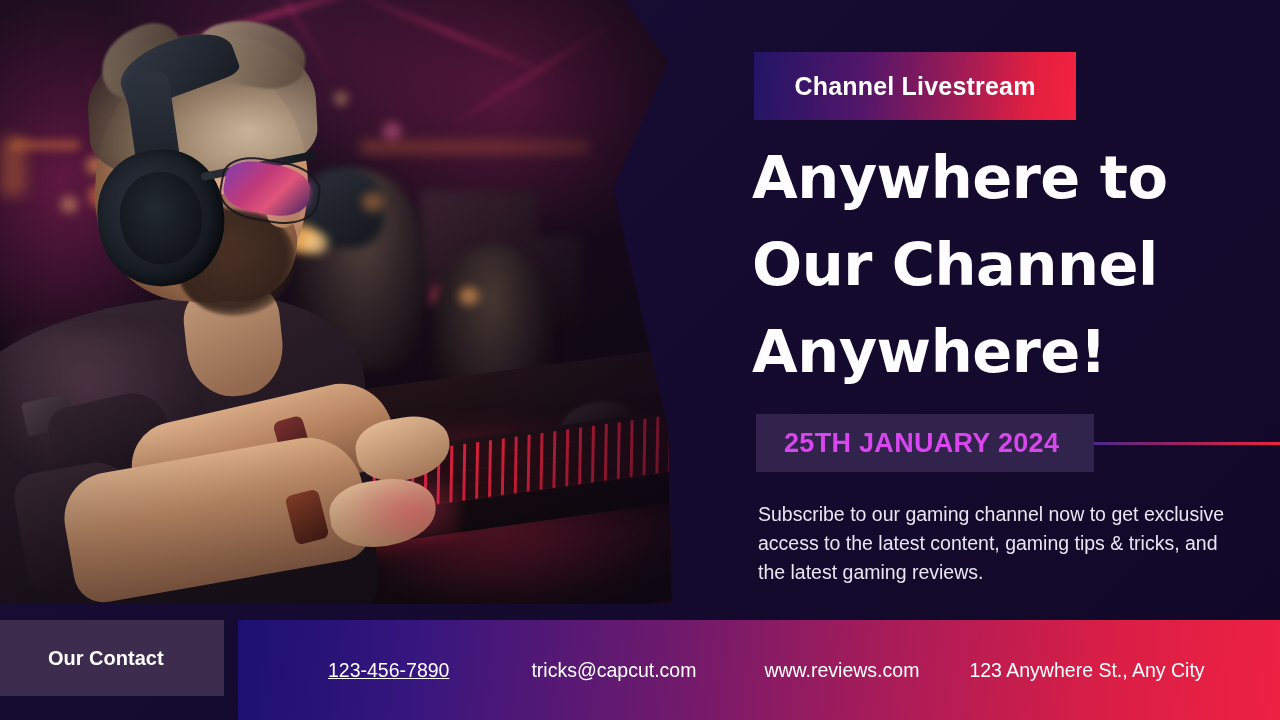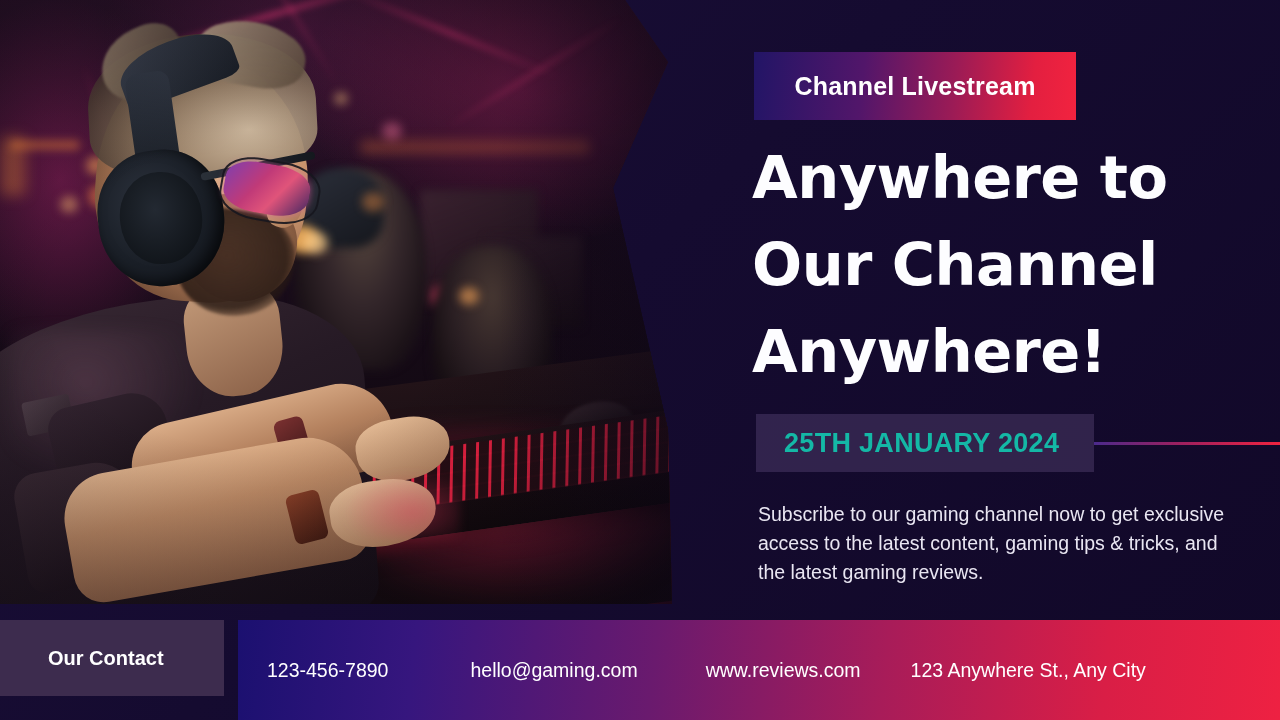--- a/index.html
+++ b/index.html
@@ -353,21 +353,21 @@
     letter-spacing: -0.5px;
   }
 
   .date-bar {
     position: absolute;
     left: 756px; top: 414px; width: 338px; height: 58px;
     background: rgba(118,96,150,.30);
     display: flex; align-items: center;
   }
   .date-text {
-    color: #14b8a6;
+    color: #d946ef;
     font-size: 27px;
     font-weight: bold;
     margin-left: 28px;
     letter-spacing: .3px;
   }
   .accent-line {
     position: absolute;
     left: 1094px; top: 442px; width: 186px; height: 3px;
     background: linear-gradient(90deg, #4B2A8C 0%, #9B2060 45%, #F0233F 100%);
   }
@@ -389,21 +389,21 @@
   }
   .footer-left-text {
     color: #FFFFFF; font-size: 20px; font-weight: bold; margin-left: 48px;
   }
   .footer-right {
     position: absolute; left: 238px; top: 0; width: 1042px; height: 100px;
     background: linear-gradient(96deg, #1B1070 0%, #36167E 17%, #6A1A6E 40%, #A81C59 62%, #D91E46 83%, #EE2142 100%);
     display: flex; align-items: center;
   }
   .footer-item { color: #FFFFFF; font-size: 19.5px; white-space: nowrap; }
-  .fi-phone { margin-left: 29px; }
+  .fi-phone { margin-left: 90px; text-decoration: underline; }
   .fi-email { margin-left: 82px; }
   .fi-web   { margin-left: 68px; }
   .fi-addr  { margin-left: 50px; }
 </style>
 </head>
 <body>
 
 <div id="poster">
 
   <div class="bg-panel"></div>
@@ -497,19 +497,19 @@
   <div class="accent-line"></div>
 
   <div class="body-copy">Subscribe to our gaming channel now to get exclusive access to the latest content, gaming tips &amp; tricks, and the latest gaming reviews.</div>
 
   <div class="footer">
     <div class="footer-left">
       <span class="footer-left-text">Our Contact</span>
     </div>
     <div class="footer-right">
       <span class="footer-item fi-phone">123-456-7890</span>
-      <span class="footer-item fi-email">hello@gaming.com</span>
+      <span class="footer-item fi-email">tricks@capcut.com</span>
       <span class="footer-item fi-web">www.reviews.com</span>
       <span class="footer-item fi-addr">123 Anywhere St., Any City</span>
     </div>
   </div>
 
 </div>
 
 </body></html>

